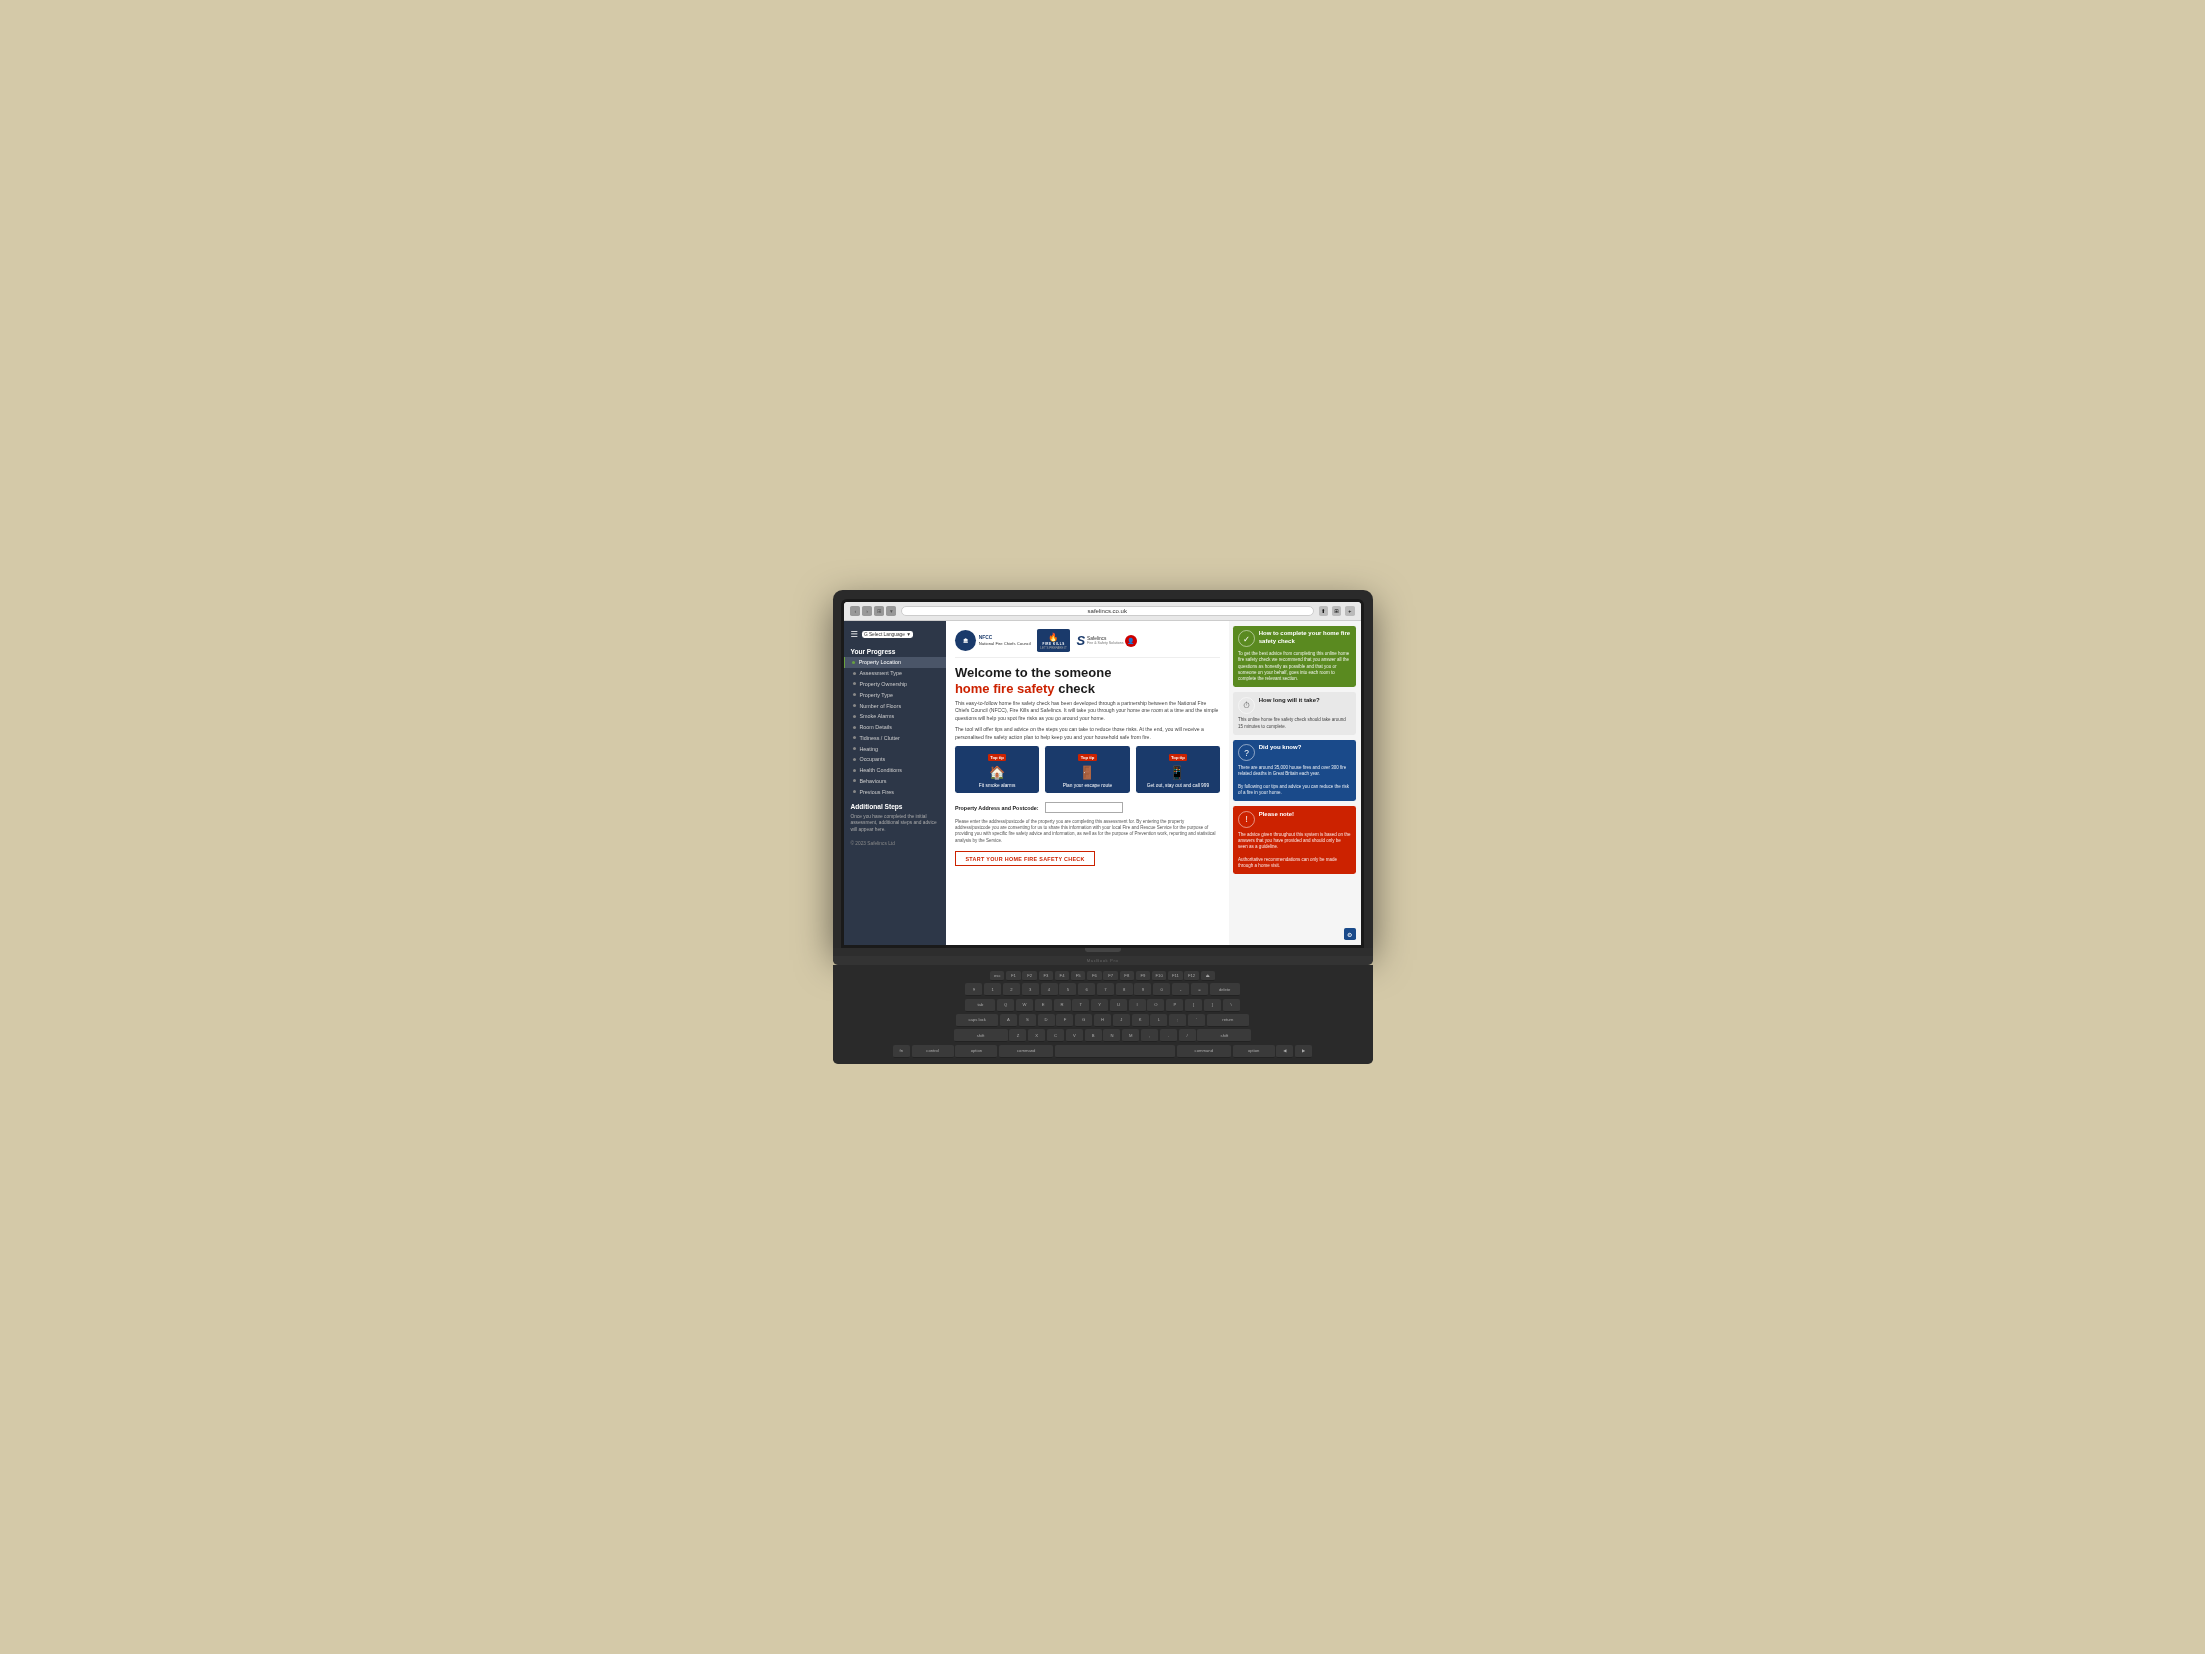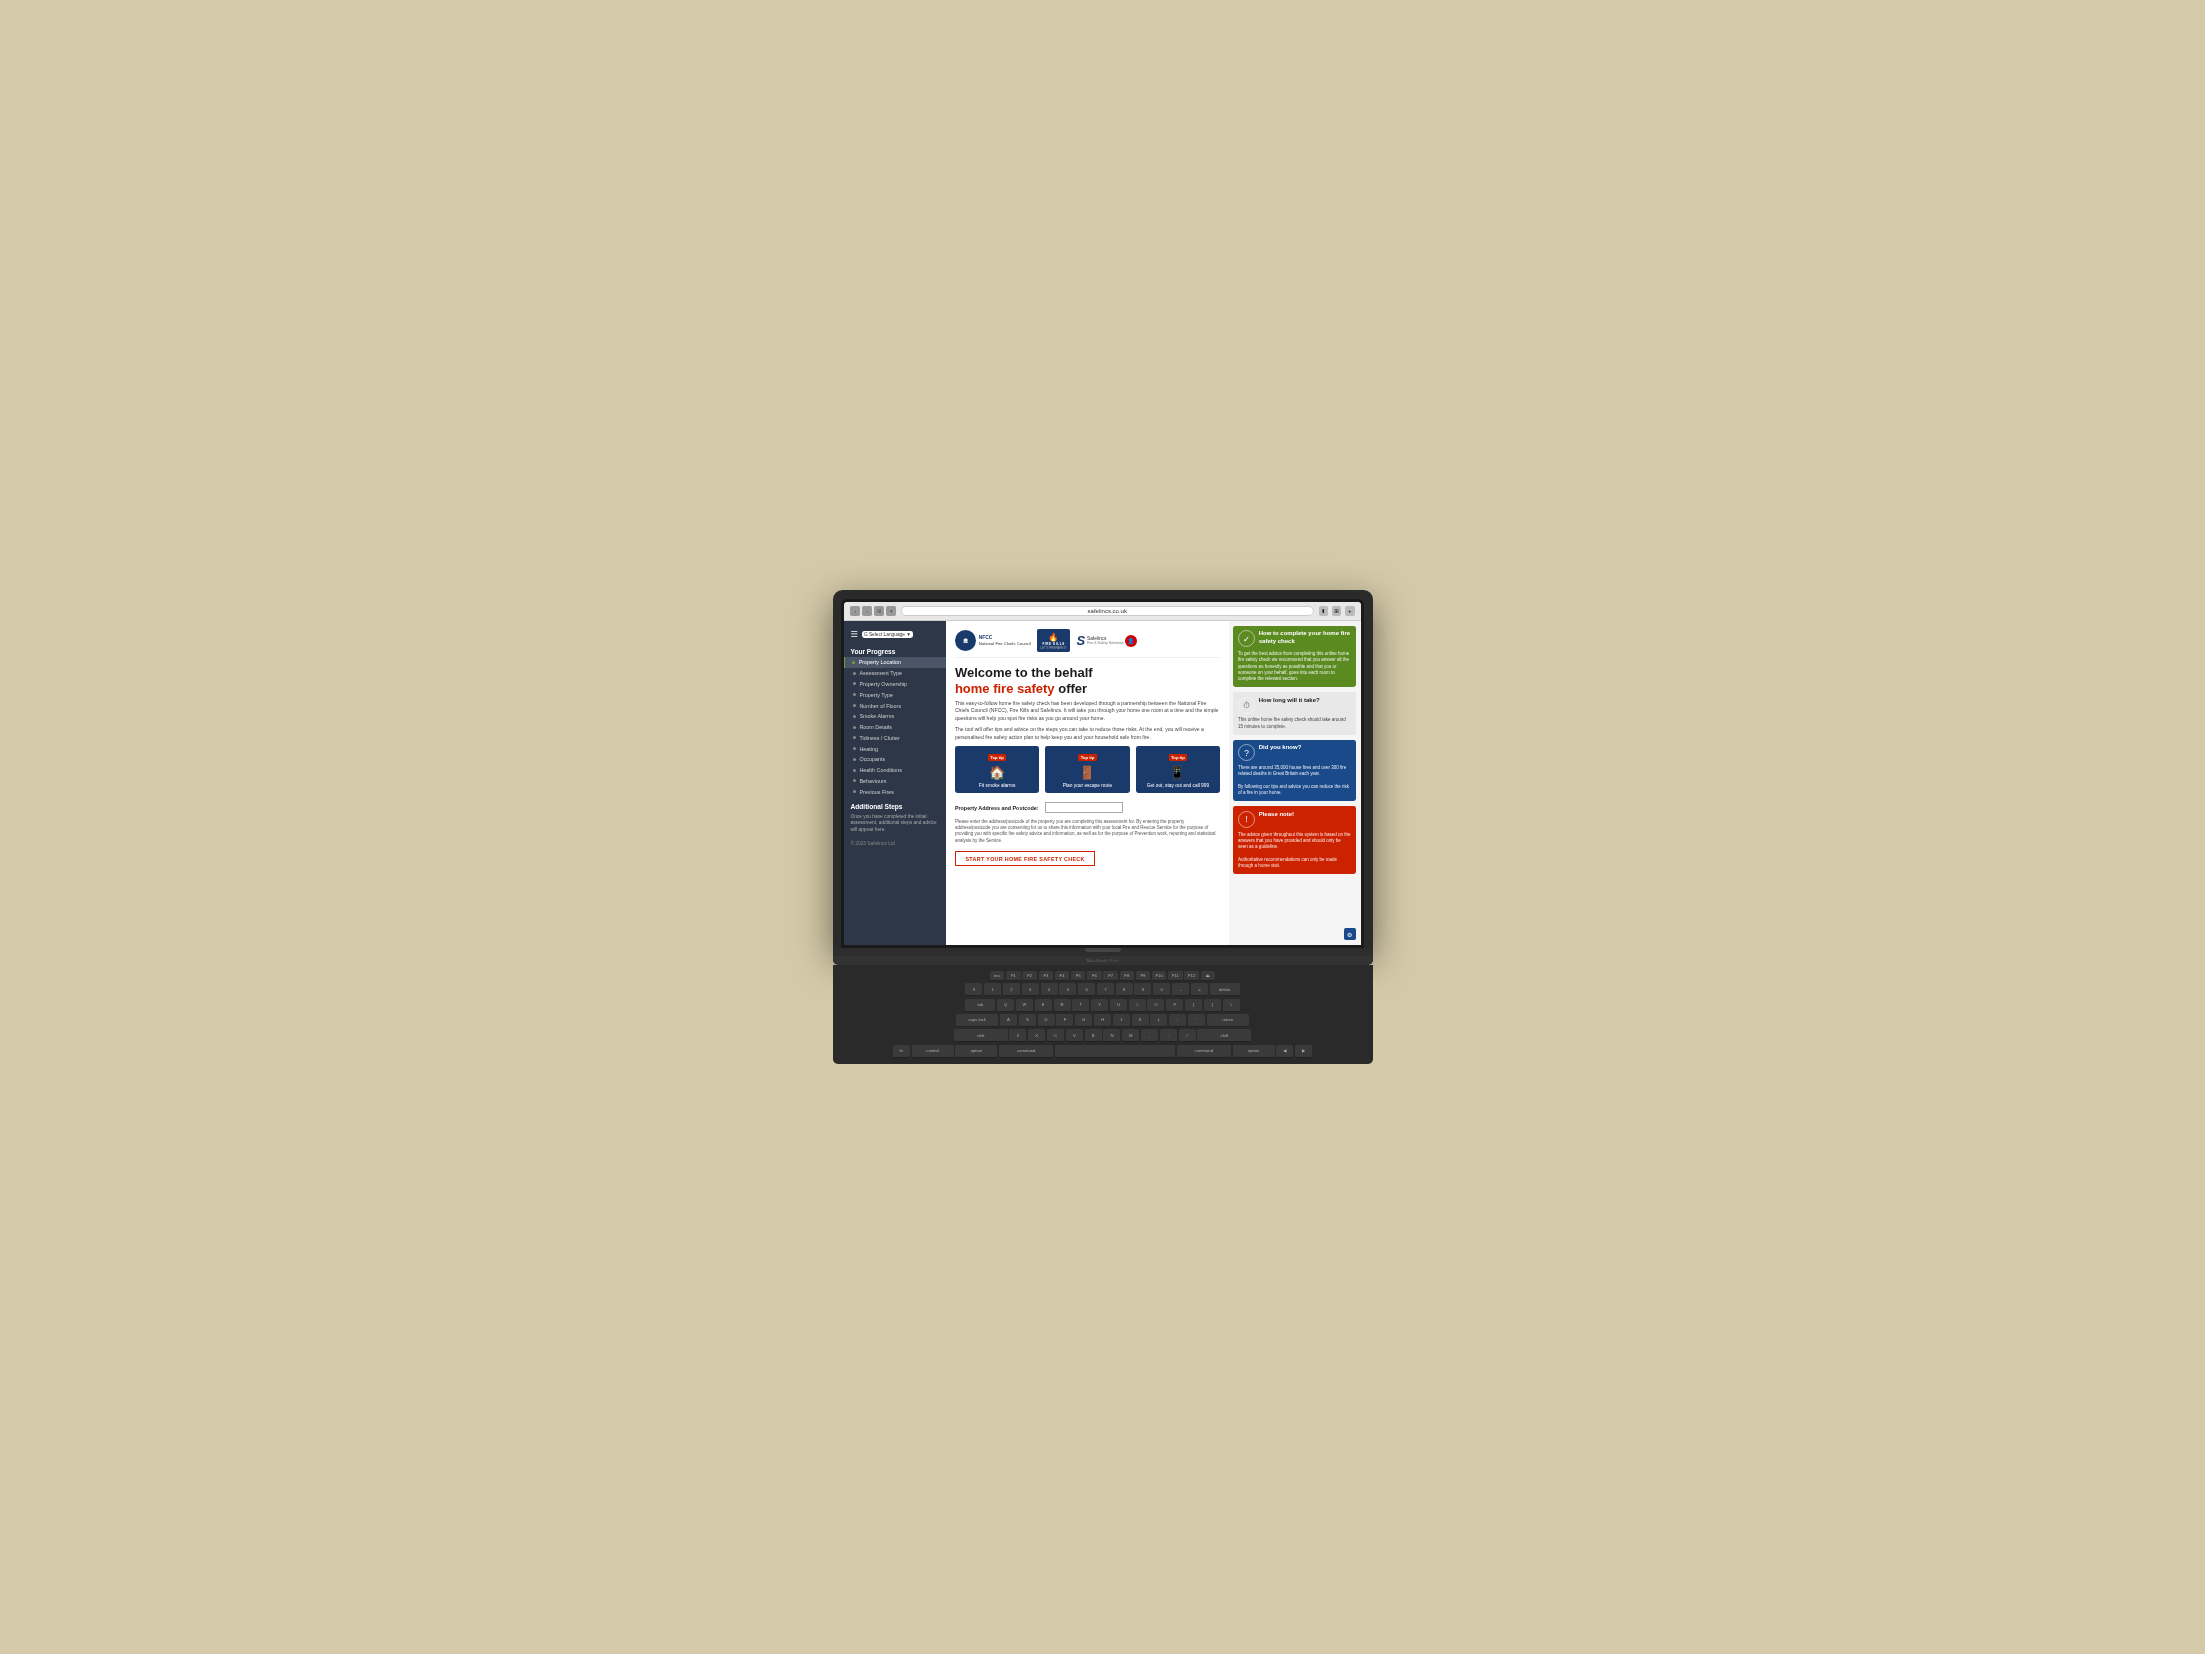--- a/index.html
+++ b/index.html
@@ -694,22 +694,22 @@
                   <span class="safelincs-s">S</span>
                   <div>
                     <div class="safelincs-text">Safelincs</div>
                     <div class="safelincs-sub">Fire &amp; Safety Solutions</div>
                   </div>
                   <div class="safelincs-person">👤</div>
                 </div>
               </div>
 
               <div class="welcome-title">
-                <span>Welcome to the behalf</span><br>
-                <span class="highlight">home fire safety</span><span> offer</span>
+                <span>Welcome to the someone</span><br>
+                <span class="highlight">home fire safety</span><span> check</span>
               </div>
 
               <div class="welcome-description">
                 <p>This easy-to-follow home fire safety check has been developed through a partnership between the National Fire Chiefs Council (NFCC), Fire Kills and Safelincs. It will take you through your home one room at a time and the simple questions will help you spot fire risks as you go around your home.</p>
                 <p>The tool will offer tips and advice on the steps you can take to reduce those risks. At the end, you will receive a personalised fire safety action plan to help keep you and your household safe from fire.</p>
               </div>
 
               <div class="top-tips" id="top-tips-container">
                   <div class="top-tip-card">
       <div class="top-tip-badge">Top tip</div>

